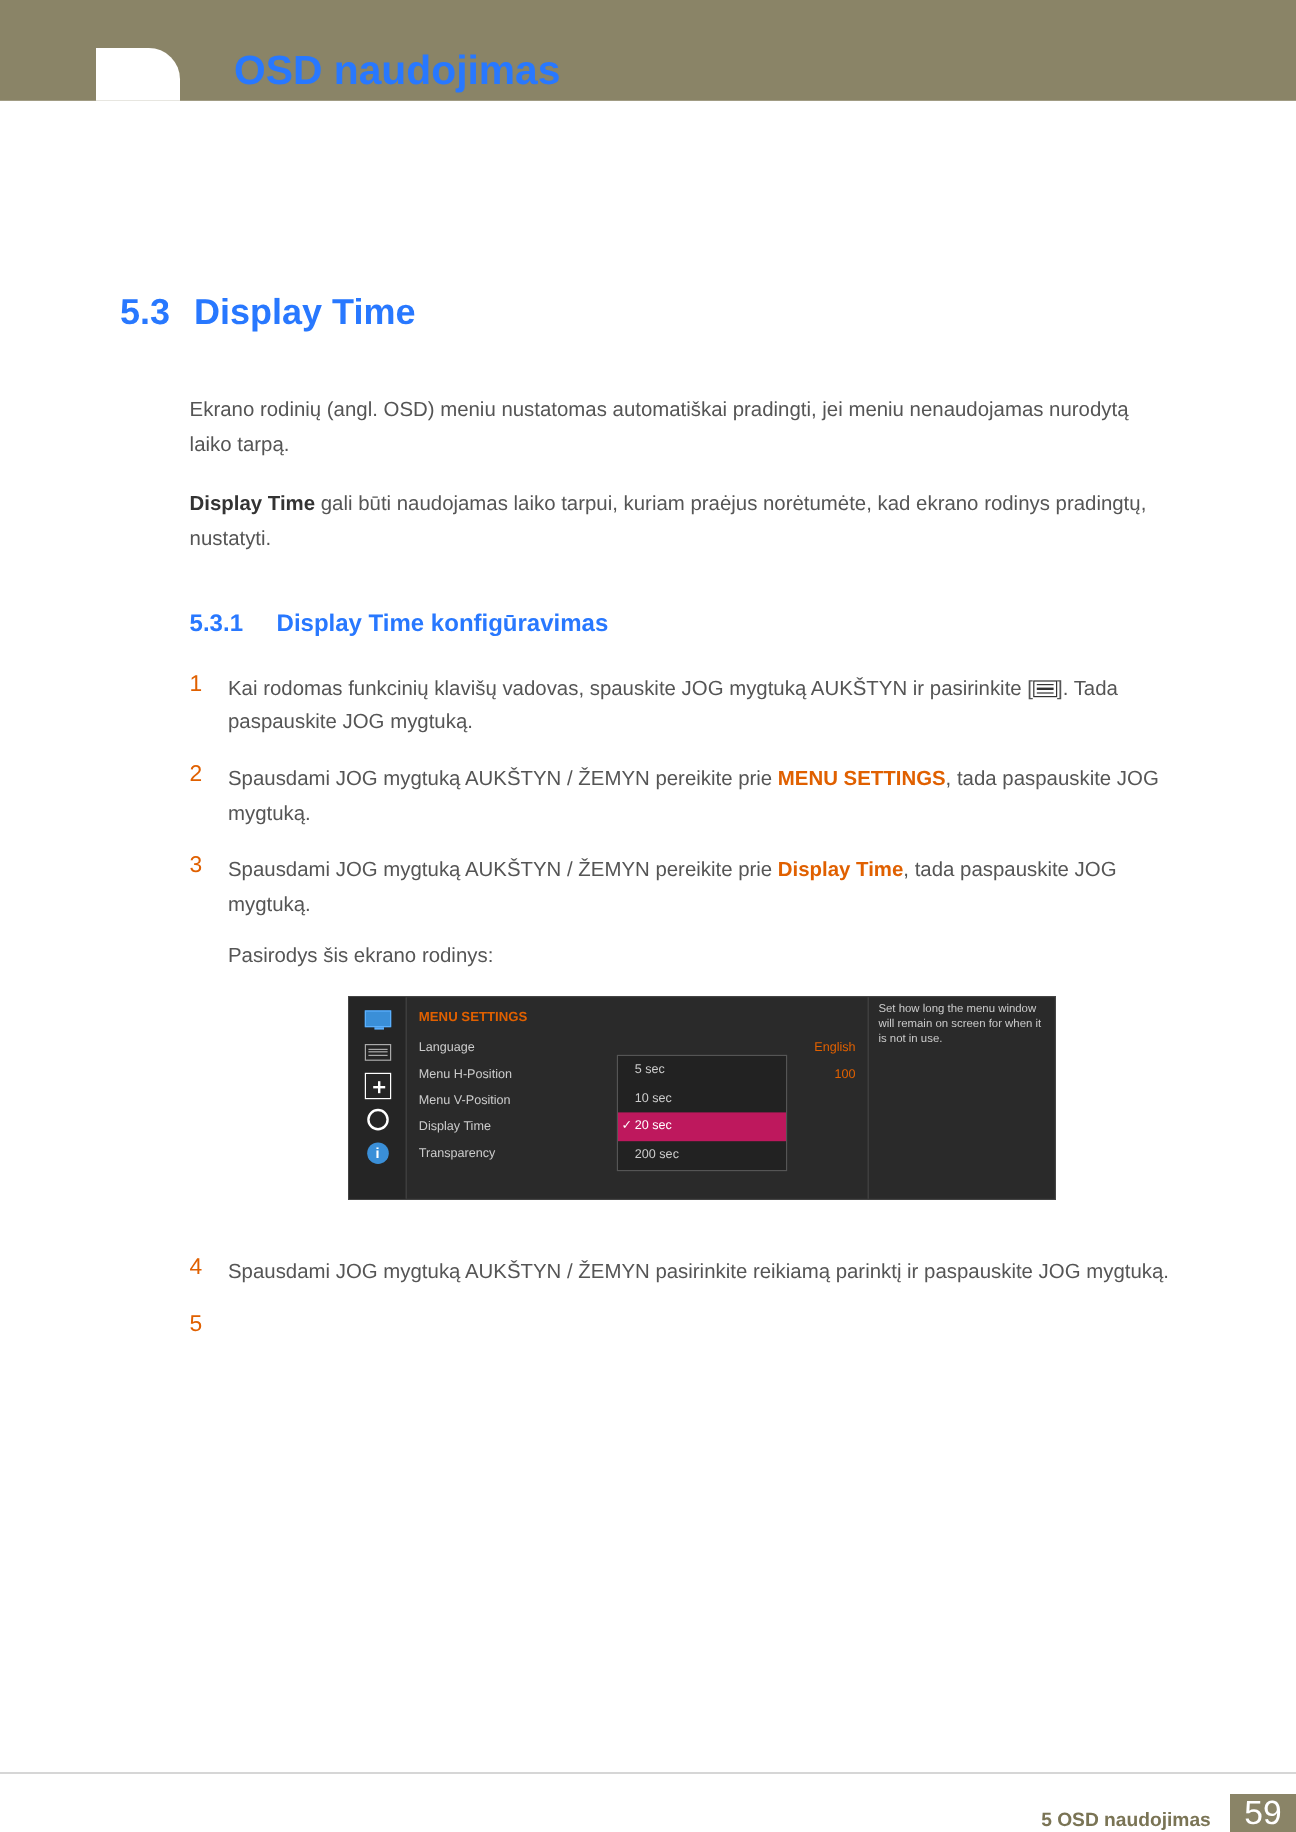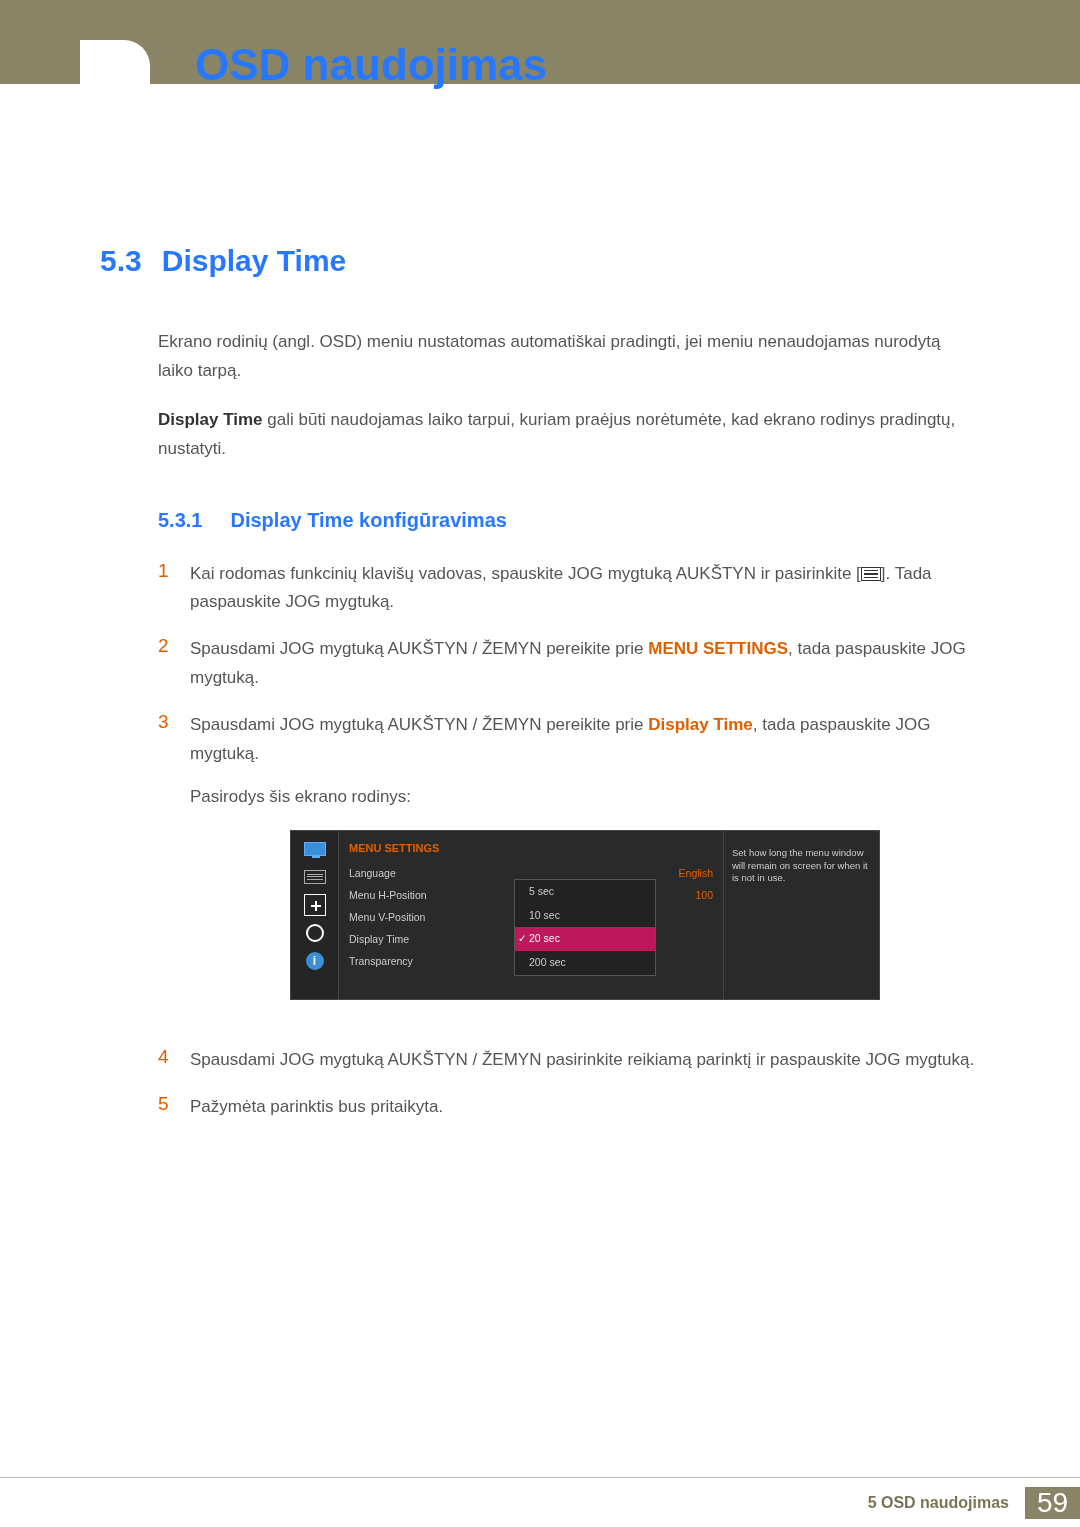--- a/index.html
+++ b/index.html
@@ -23,21 +23,21 @@
     width: 70px;
     height: 44px;
     background: #fff;
     border-top-right-radius: 26px;
   }
   .chapter-title {
     position: absolute;
     left: 195px;
     top: 40px;
     color: #2878ff;
-    font-size: 44px;
+    font-size: 34px;
     font-weight: bold;
   }
   .content {
     padding: 160px 100px 0 100px;
   }
   .section-heading {
     display: flex;
     gap: 20px;
     margin-bottom: 50px;
   }
@@ -163,37 +163,37 @@
     top: 48px;
     width: 142px;
     background: #222;
     border: 1px solid #555;
   }
   .osd-opt { padding: 3px 14px; font-size: 10.5px; color:#ccc; }
   .osd-opt.sel { background:#be185d; color:#fff; position:relative;}
   .osd-opt.sel::before{content:'✓'; position:absolute; left:3px;}
   .osd-help {
     width: 155px;
-    padding: 16px 8px;
+    padding: 4px 8px;
     font-size: 9.5px;
     color: #ccc;
     line-height: 1.35;
   }
 
   
   .footer {
     position: absolute;
     bottom: 0;
     right: 0;
     left: 0;
     height: 50px;
     border-top: 1px solid #bbb;
     display: flex;
     justify-content: flex-end;
-    align-items: center;
+    align-items: flex-end;
   }
   .footer-label {
     display: flex;
     align-items: center;
     padding-right: 16px;
     color: #7a7455;
     font-size: 16px;
     font-weight: bold;
   }
   .page-num-box {
@@ -312,21 +312,20 @@
       </div>
     </div>
 
     <div class="step">
       <div class="step-num">4</div>
       <div class="step-body">Spausdami JOG mygtuką AUKŠTYN / ŽEMYN pasirinkite reikiamą parinktį ir paspauskite JOG mygtuką.</div>
     </div>
 
     <div class="step">
       <div class="step-num">5</div>
-      <div class="step-body">Pažymėta parinktis bus pritaikyta.</div>
     </div>
 
   </div>
 </div>
 
 <div class="footer">
   <div class="footer-label">5 OSD naudojimas</div>
   <div class="page-num-box">59</div>
 </div>
 

